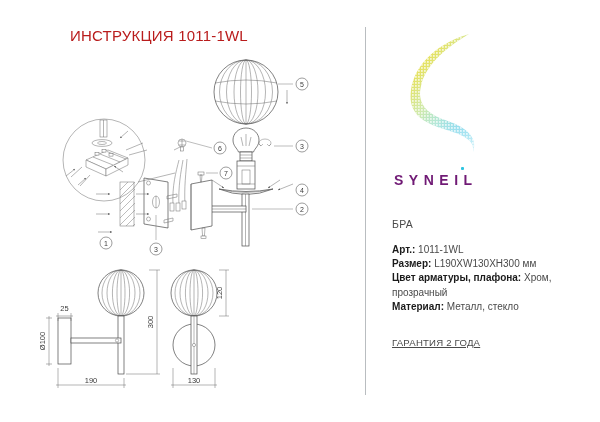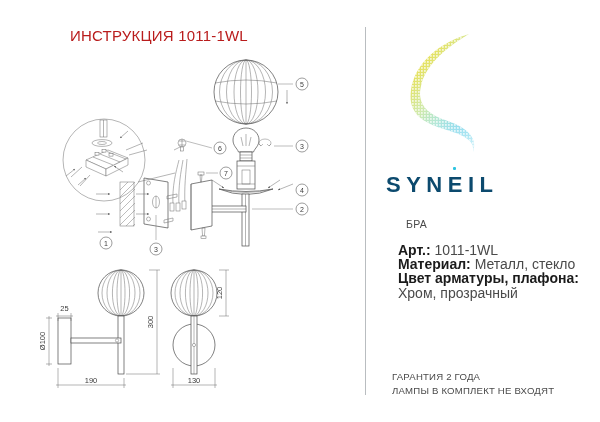--- a/index.html
+++ b/index.html
@@ -25,45 +25,45 @@
 
   
   #drawing{position:absolute;left:16px;top:0;width:365px;height:354px;}
   #drawing svg{display:block;}
 
   
   #right{position:absolute;left:386px;top:0;width:214px;height:422px;}
 
   #logo-mark{position:absolute;left:5px;top:28px;width:120px;height:132px;}
   #logo-word{
-    position:absolute;left:0;top:172px;
-    font-size:22px;font-weight:bold;letter-spacing:5.5px;color:#0c4a6e;
+    position:absolute;left:8px;top:172px;
+    font-size:14px;font-weight:bold;letter-spacing:5.5px;color:#701a75;
     white-space:nowrap;
   }
   #logo-word .dot{
     display:inline-block;width:3px;height:3px;background:#2ec4e0;
     border-radius:1px;position:absolute;left:66.5px;top:-5px;
   }
   #logo-word .wrap{position:relative;display:inline-block;}
 
   #cat{
-    position:absolute;left:20px;top:218px;
+    position:absolute;left:6px;top:218px;
     font-size:10.5px;color:#4a4a4a;letter-spacing:.3px;
   }
 
   #specs{
-    position:absolute;left:12px;top:243px;width:200px;
-    font-size:14px;line-height:14.2px;color:#4a4a4a;
+    position:absolute;left:6px;top:243px;width:200px;
+    font-size:10px;line-height:14.2px;color:#4a4a4a;
   }
   #specs .row{white-space:normal;}
   #specs b{color:#1b1b1b;font-weight:bold;}
 
   #footer{
-    position:absolute;left:6px;top:370px;width:205px;
-    font-size:9.6px;line-height:14px;color:#4a4a4a;letter-spacing:.2px;
+    position:absolute;left:6px;top:336px;width:205px;
+    font-size:9.6px;line-height:14px;color:#4a4a4a;letter-spacing:.2px;text-decoration:underline;
   }
 </style>
 </head>
 <body>
 
 <div class="page">
 
   <div id="title">ИНСТРУКЦИЯ 1011-1WL</div>
 
   <div id="divider"></div>
@@ -370,23 +370,23 @@
     </div>
 
     <div id="logo-word">
       <span class="wrap"><span>SYNE</span><span class="dot"></span><span>IL</span></span>
     </div>
 
     <div id="cat">БРА</div>
 
     <div id="specs">
       <div class="row"><b>Арт.:</b> <span>1011-1WL</span></div>
+      <div class="row"><b>Размер:</b> <span>L190XW130XH300 мм</span></div>
+      <div class="row"><b>Цвет арматуры, плафона:</b> <span>Хром, прозрачный</span></div>
       <div class="row"><b>Материал:</b> <span>Металл, стекло</span></div>
-      <div class="row"><b>Цвет арматуры, плафона:</b> <span>Хром, прозрачный</span></div>
     </div>
 
     <div id="footer">
       <div>ГАРАНТИЯ 2 ГОДА</div>
-      <div>ЛАМПЫ В КОМПЛЕКТ НЕ ВХОДЯТ</div>
     </div>
 
   </div>
 </div>
 
 </body></html>

